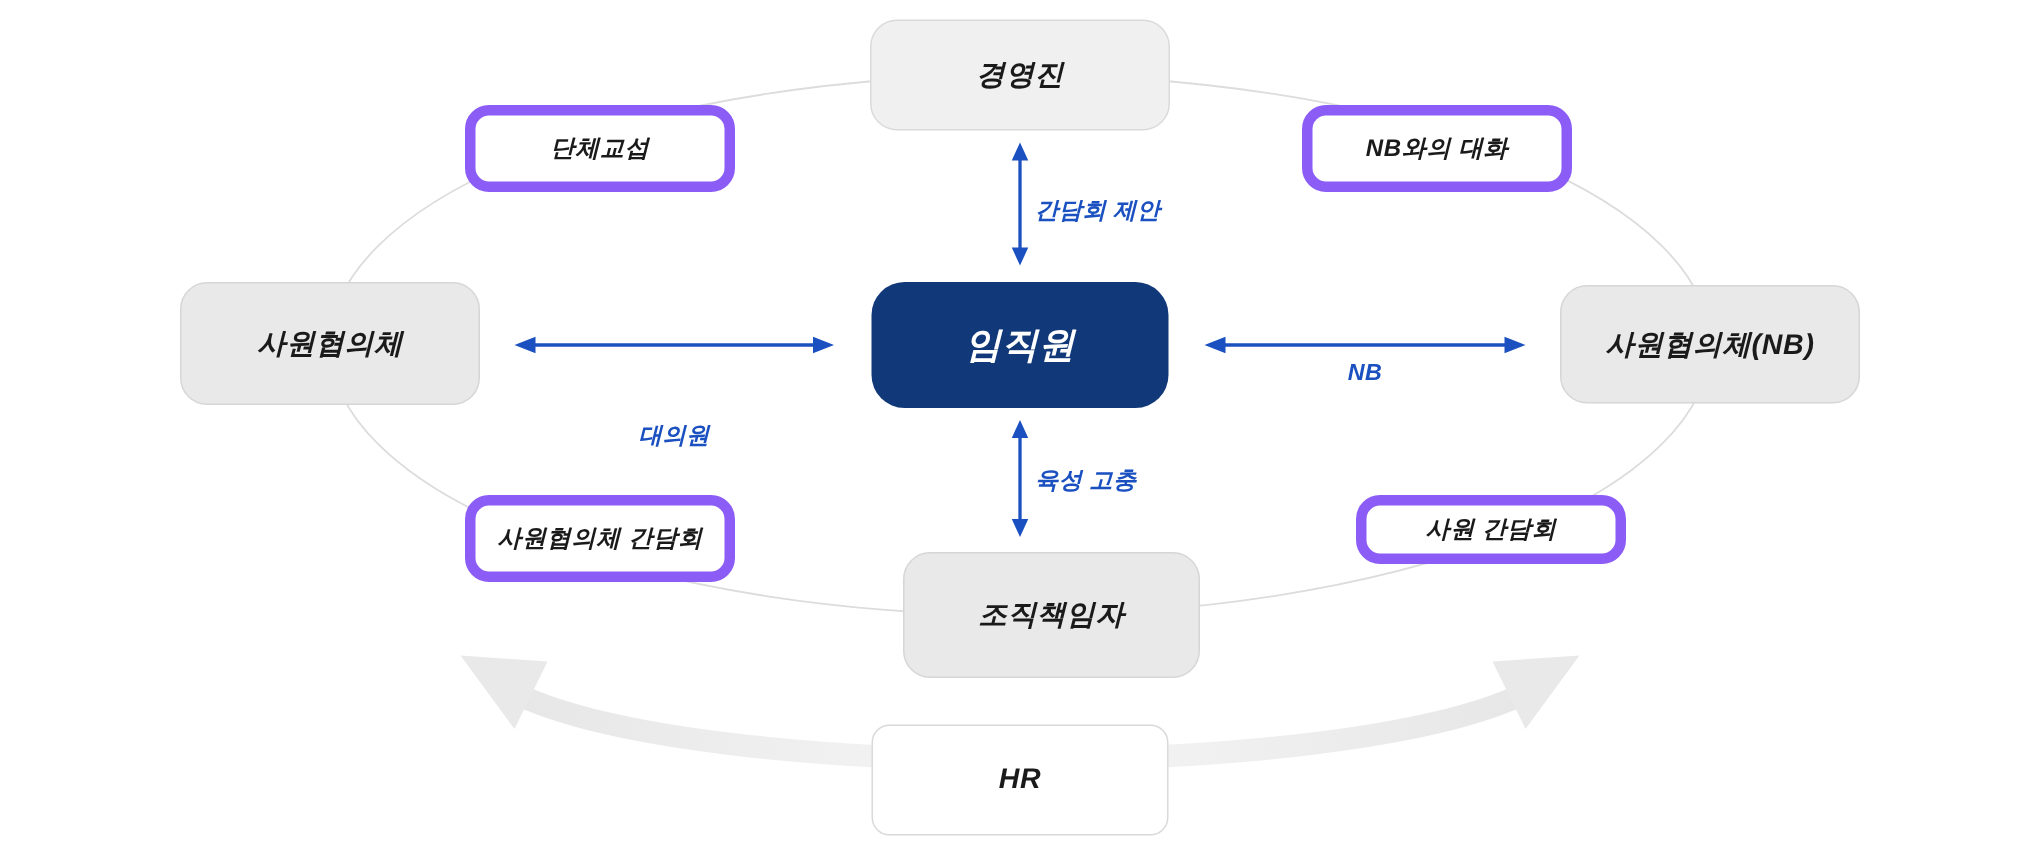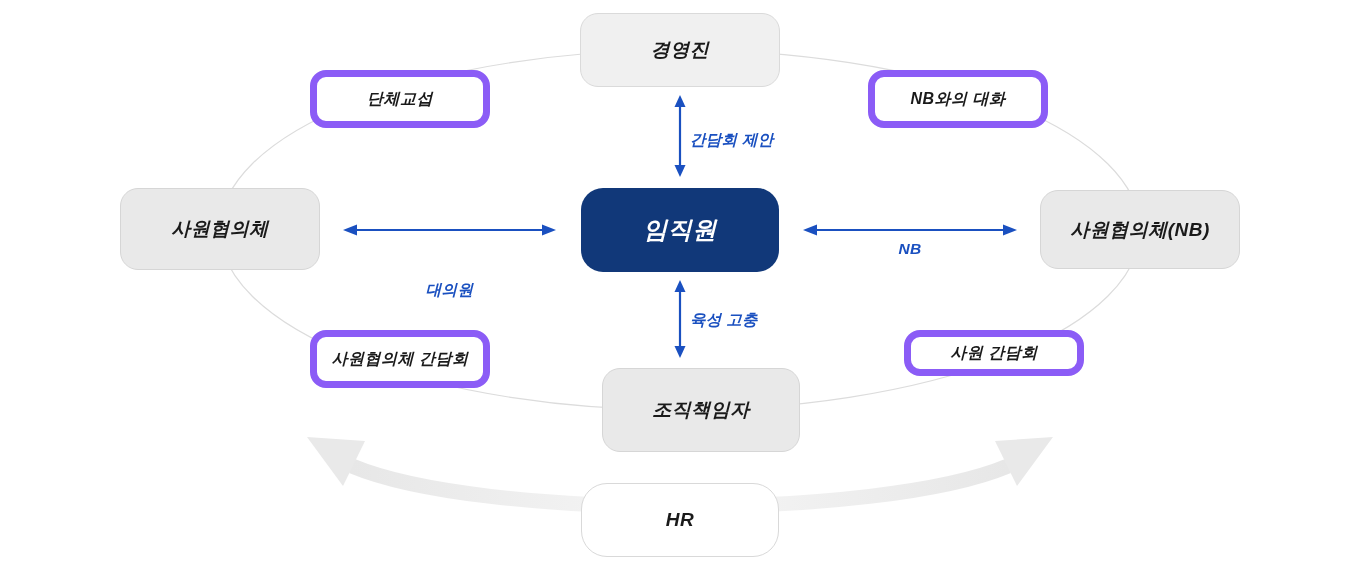--- a/index.html
+++ b/index.html
@@ -36,21 +36,21 @@
   .node-top{background:var(--node-light-gray);border-color:#dadada;}
   .node-center{
     background:var(--primary-navy);border:none;border-radius:22px;
     color:#ffffff;font-size:24px;
   }
   .node-label{
     background:#ffffff;border:7px solid #8b5cf6;border-radius:16px;
     font-size:16px;font-weight:600;
   }
   .node-hr{
-    background:#ffffff;border:1px solid #d9d9d9;border-radius:26px;font-size:19px;
+    background:#ffffff;border:1px solid #d9d9d9;border-radius:12px;font-size:19px;
   }
   .arrow-caption{
     position:absolute;color:var(--arrow-blue);font-weight:700;font-size:15.5px;
     letter-spacing:0.3px;white-space:nowrap;
   }
   .caption-centered{text-align:center;}
 </style>
 </head>
 <body>
 

